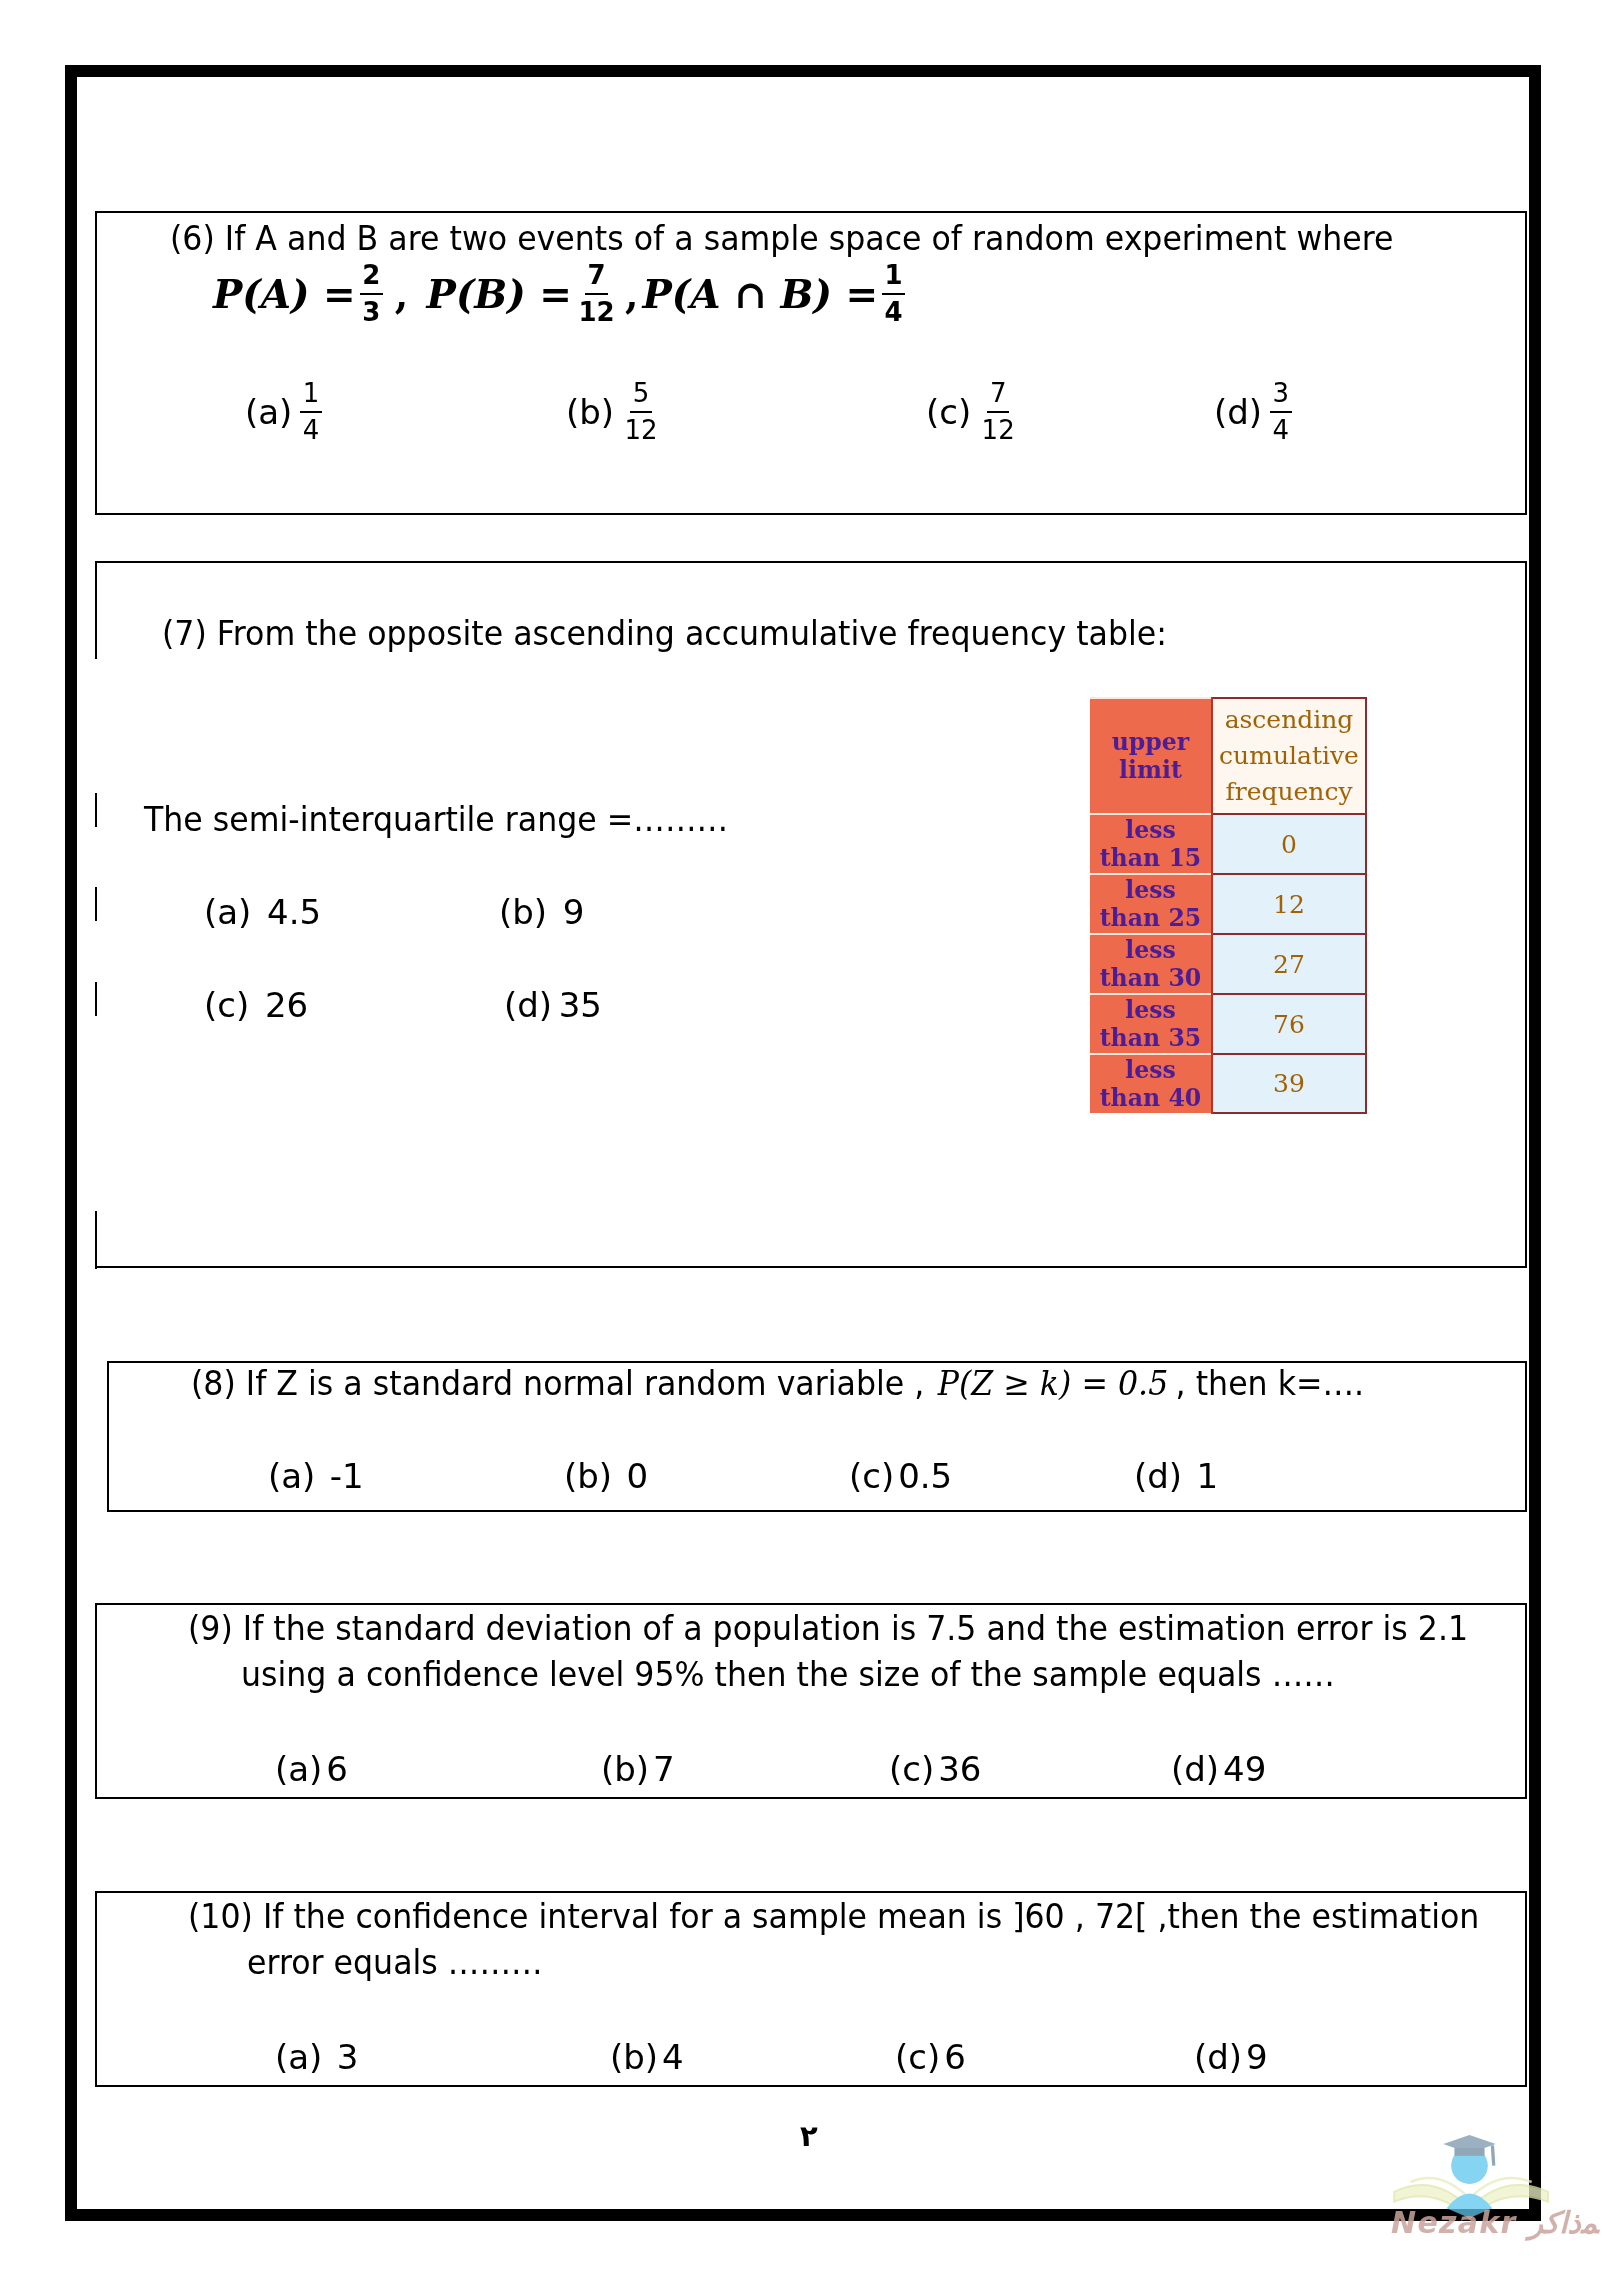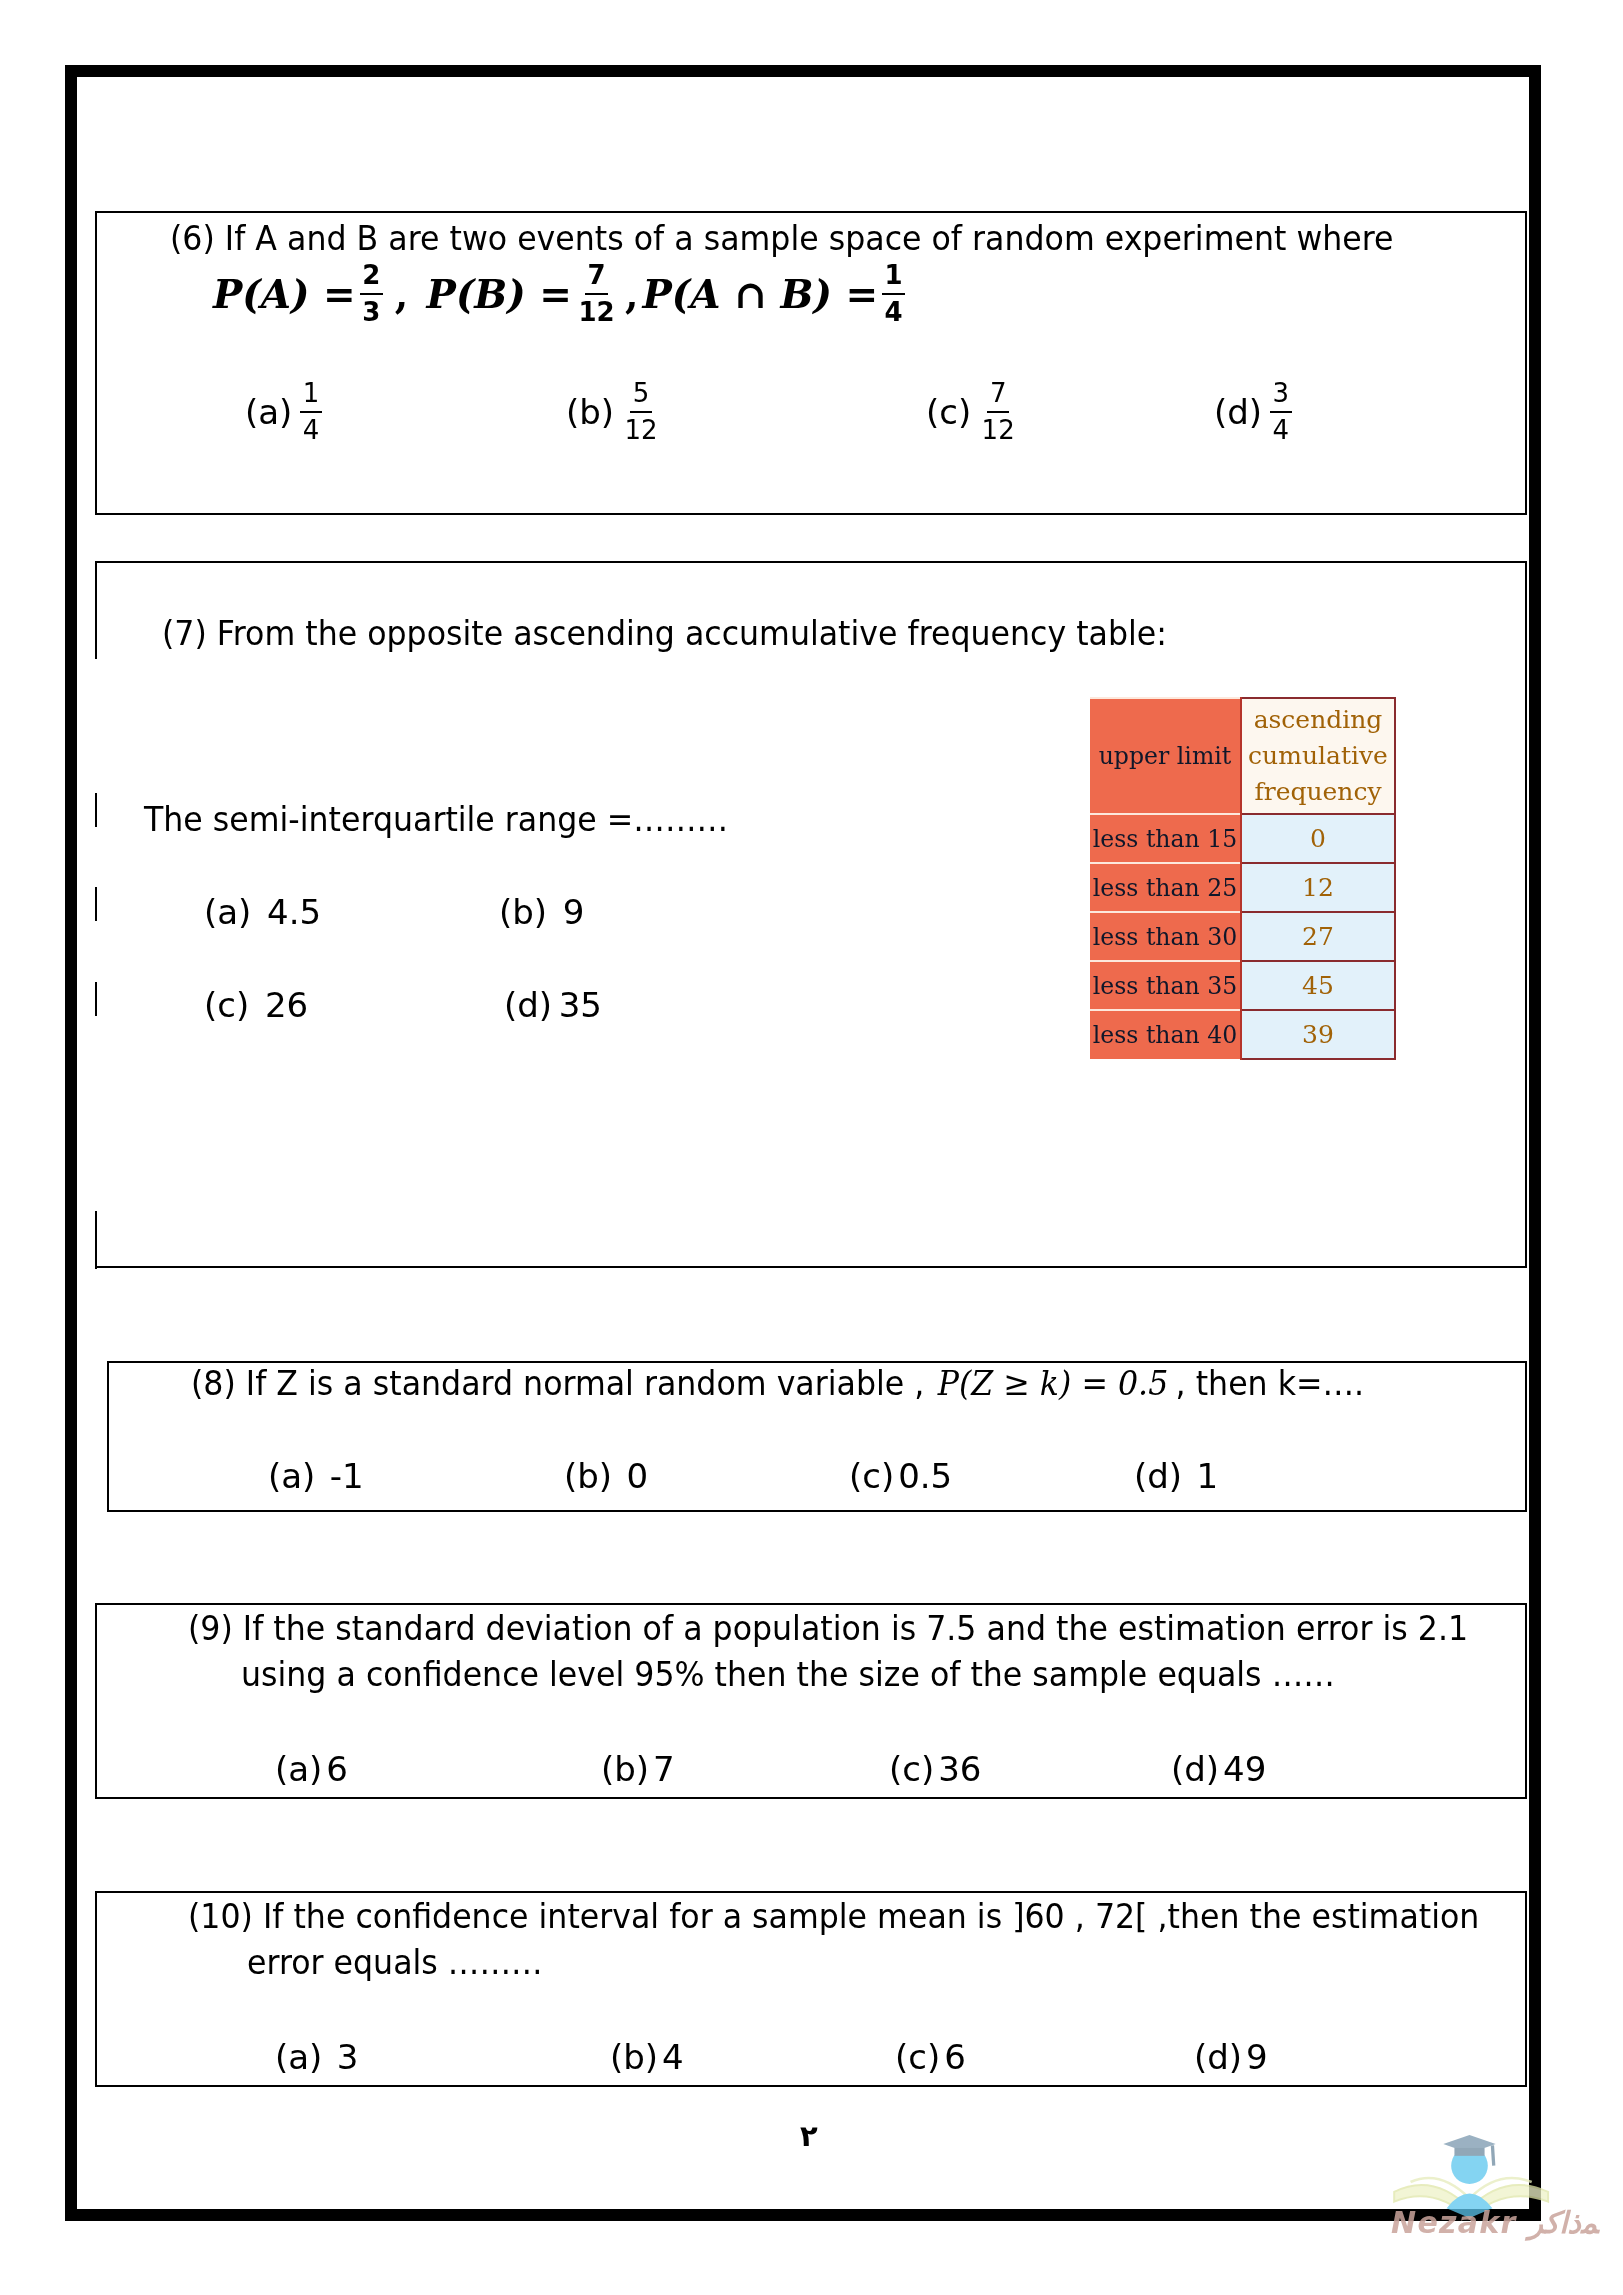--- a/index.html
+++ b/index.html
@@ -17,21 +17,21 @@
   .frac { display:inline-flex; flex-direction:column; align-items:center; vertical-align:middle;
           font-family:"DejaVu Sans", sans-serif; font-style:normal; font-size:26px; line-height:1.05; margin:0 3.9px; }
   .frac .num { padding:0 2.6px 3.9px; border-bottom:2px solid #000; }
   .frac .den { padding:3.9px 2.6px 0; }
   .opt { position:absolute; font-size:34px; white-space:nowrap; line-height:1; display:flex; align-items:center; }
   .opt .lbl { margin-right:3.9px; }
   
   .freq-table { position:absolute; left:1090px; top:697px; border-collapse:collapse;
                 font-family:"DejaVu Serif", serif; }
   .freq-table td { box-sizing:border-box; text-align:center; vertical-align:middle; }
-  .freq-table .lim { width:151px; background:#ee6a4d; color:#0f172a; font-weight:normal; font-size:23.6px;
+  .freq-table .lim { width:122px; background:#ee6a4d; color:#4c1d95; font-weight:bold; font-size:23.6px;
                      border-top:2.6px solid #fde8dc; border-right:2px solid #b5342a; }
   .freq-table .val { width:154px; background:#e2f1fa; color:#a16207; font-size:25px;
                      border:2px solid #8a2b2e; }
   .freq-table .head-lim { height:116px; font-size:23.6px; }
   .freq-table .head-val { background:#fdf7ef; font-size:25px; line-height:1.45; }
   .freq-table tr.row td { height:49px; }
   .page-num { position:absolute; left:800px; top:2119px; font-size:29px; font-weight:bold; }
   .logo { position:absolute; left:1381px; top:2110px; width:177px; height:131px; }
   .logo-text { position:absolute; left:1391px; top:2205px; font-size:30px; font-weight:bold; font-style:italic;
                color:#c9a49c; letter-spacing:1.3px; opacity:0.85; }
@@ -134,21 +134,21 @@
   <tr class="row">
         <td class="lim">less than 25</td>
         <td class="val">12</td>
       </tr>
   <tr class="row">
         <td class="lim">less than 30</td>
         <td class="val">27</td>
       </tr>
   <tr class="row">
         <td class="lim">less than 35</td>
-        <td class="val">45</td>
+        <td class="val">76</td>
       </tr>
   <tr class="row">
         <td class="lim">less than 40</td>
         <td class="val">39</td>
       </tr>
 </tbody>
   </table>
 
 <div class="qbox" style="left:107px; top:1361px; width:1420px; height:151px;"></div>
 <div class="txt" style="left:191px; top:1366px; display:flex; align-items:baseline;">

